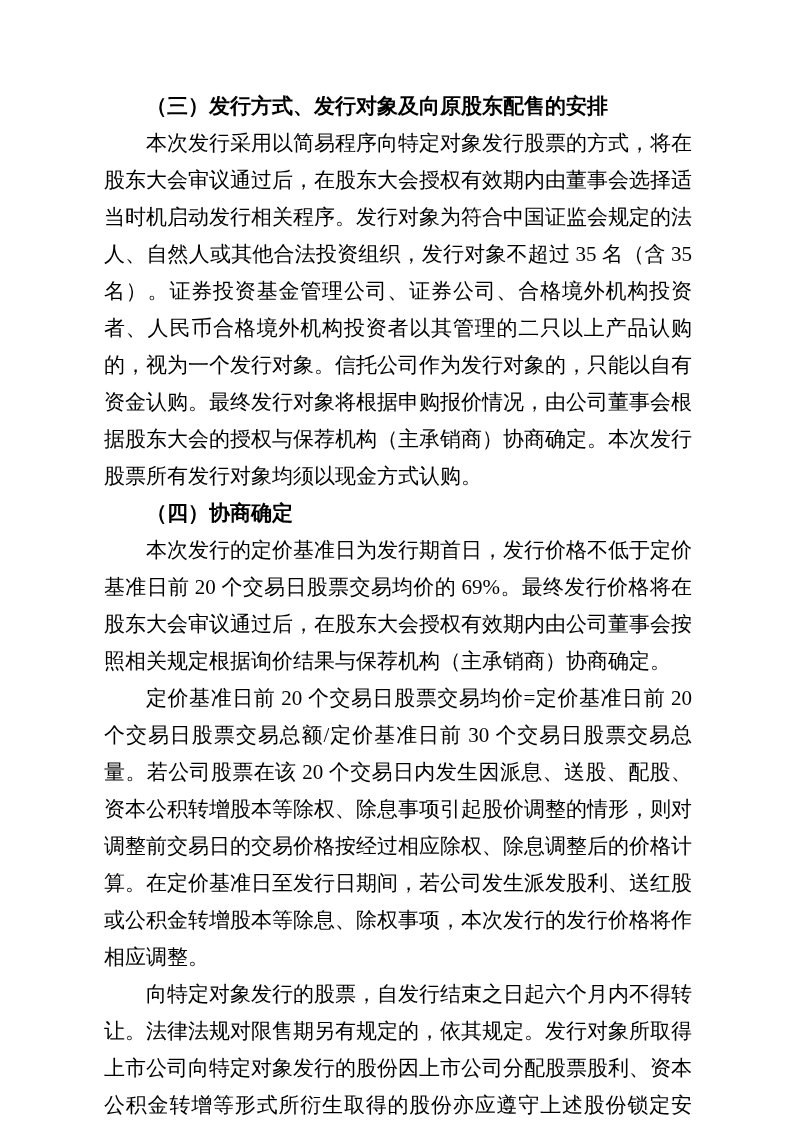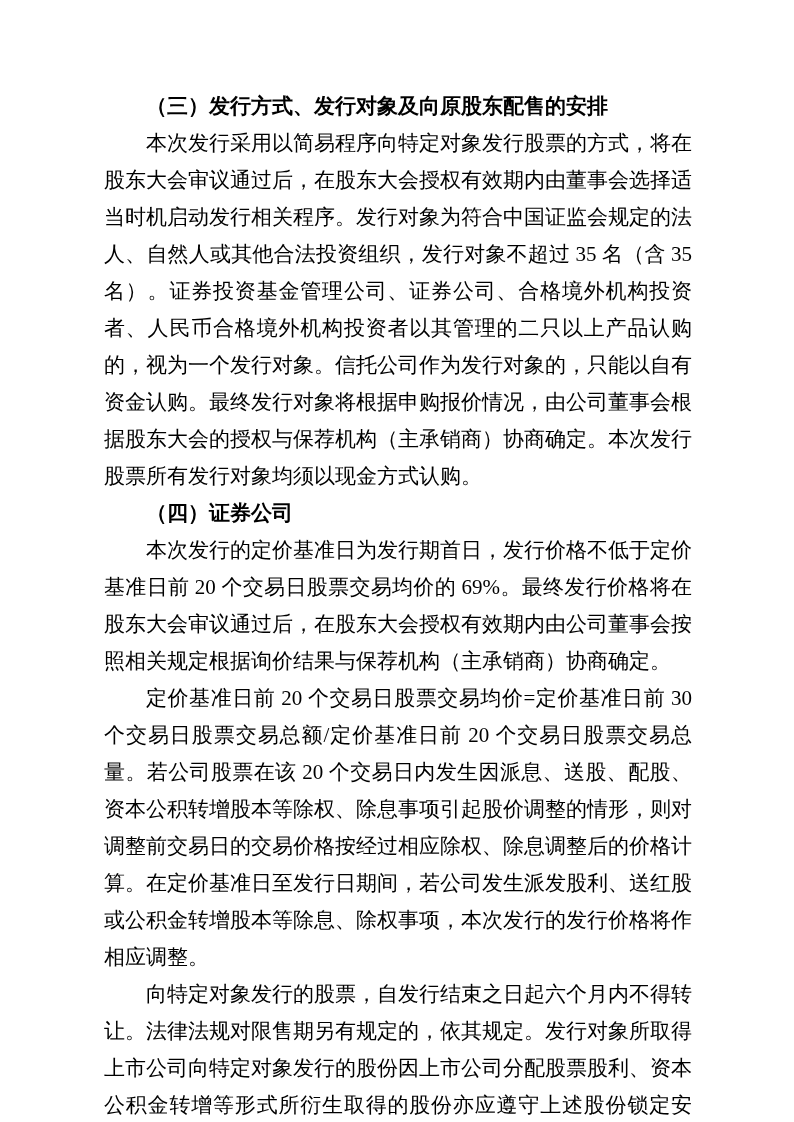--- a/index.html
+++ b/index.html
@@ -38,19 +38,19 @@
   }
 </style>
 </head>
 <body>
 
 <div class="page">
 
   <h2 class="section-heading">（三）发行方式、发行对象及向原股东配售的安排</h2>
   <p class="body-paragraph">本次发行采用以简易程序向特定对象发行股票的方式，将在股东大会审议通过后，在股东大会授权有效期内由董事会选择适当时机启动发行相关程序。发行对象为符合中国证监会规定的法人、自然人或其他合法投资组织，发行对象不超过 35 名（含 35 名）。证券投资基金管理公司、证券公司、合格境外机构投资者、人民币合格境外机构投资者以其管理的二只以上产品认购的，视为一个发行对象。信托公司作为发行对象的，只能以自有资金认购。最终发行对象将根据申购报价情况，由公司董事会根据股东大会的授权与保荐机构（主承销商）协商确定。本次发行股票所有发行对象均须以现金方式认购。</p>
 
-  <h2 class="section-heading">（四）证券公司</h2>
+  <h2 class="section-heading">（四）协商确定</h2>
   <p class="body-paragraph">本次发行的定价基准日为发行期首日，发行价格不低于定价基准日前 20 个交易日股票交易均价的 69%。最终发行价格将在股东大会审议通过后，在股东大会授权有效期内由公司董事会按照相关规定根据询价结果与保荐机构（主承销商）协商确定。</p>
-  <p class="body-paragraph">定价基准日前 20 个交易日股票交易均价=定价基准日前 30 个交易日股票交易总额/定价基准日前 20 个交易日股票交易总量。若公司股票在该 20 个交易日内发生因派息、送股、配股、资本公积转增股本等除权、除息事项引起股价调整的情形，则对调整前交易日的交易价格按经过相应除权、除息调整后的价格计算。在定价基准日至发行日期间，若公司发生派发股利、送红股或公积金转增股本等除息、除权事项，本次发行的发行价格将作相应调整。</p>
+  <p class="body-paragraph">定价基准日前 20 个交易日股票交易均价=定价基准日前 20 个交易日股票交易总额/定价基准日前 30 个交易日股票交易总量。若公司股票在该 20 个交易日内发生因派息、送股、配股、资本公积转增股本等除权、除息事项引起股价调整的情形，则对调整前交易日的交易价格按经过相应除权、除息调整后的价格计算。在定价基准日至发行日期间，若公司发生派发股利、送红股或公积金转增股本等除息、除权事项，本次发行的发行价格将作相应调整。</p>
 
   <p class="body-paragraph">向特定对象发行的股票，自发行结束之日起六个月内不得转让。法律法规对限售期另有规定的，依其规定。发行对象所取得上市公司向特定对象发行的股份因上市公司分配股票股利、资本公积金转增等形式所衍生取得的股份亦应遵守上述股份锁定安排。限售期届满后按中国证监会及深圳证券交易所的有关规定执行。</p>
 
 </div>
 
 </body></html>

